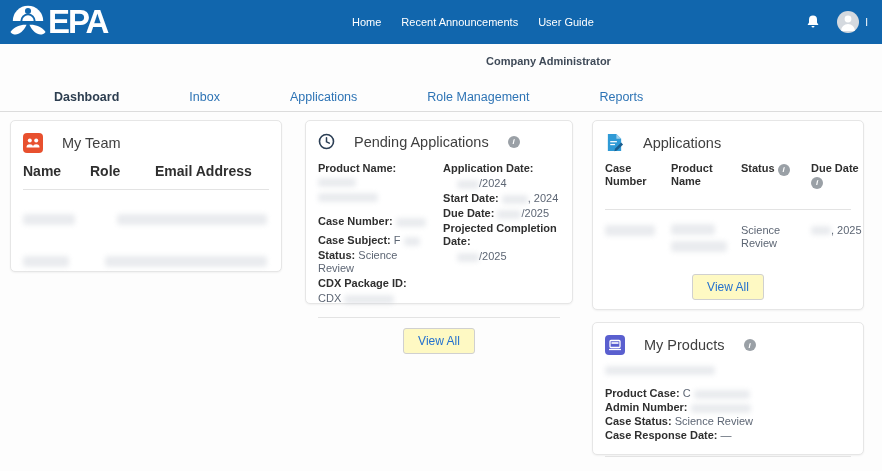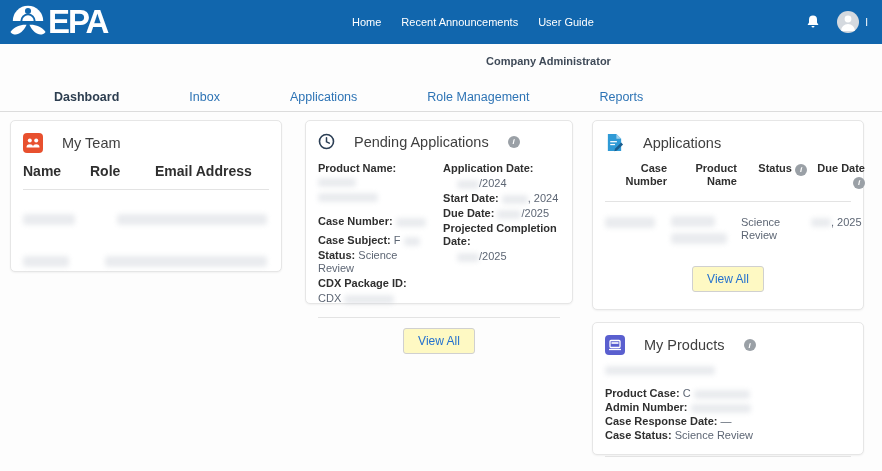--- a/index.html
+++ b/index.html
@@ -47,21 +47,21 @@
   .pend-col-left { width:122px; }
   .pend-col-right { width:124px; }
   .fline { margin-bottom:2px; }
   .fline.gap { margin-bottom:12px; }
   .indent { padding-left:14px; }
   .viewall-row { display:flex; justify-content:center; margin-top:10px; }
   .viewall-btn { background:#fef9c3; border:1px solid #d0d0d0; border-radius:3px; color:#2471ce; font-size:12px;
     padding:5px 14px; cursor:pointer; font-family:"Liberation Sans", sans-serif; }
   
   #card-apps { left:592px; top:120px; width:272px; height:190px; }
-  .apps-grid { display:grid; grid-template-columns:62px 66px 66px 54px; column-gap:4px; padding:4px 12px 12px 12px;text-align:right; }
+  .apps-grid { display:grid; grid-template-columns:62px 66px 66px 54px; column-gap:4px; padding:4px 12px 20px 12px; }
   .apps-grid .col-h { font-size:11px; font-weight:bold; color:#2f2f2f; line-height:13px; }
   .apps-row { display:grid; grid-template-columns:62px 66px 66px 54px; column-gap:4px; padding:14px 12px 0 12px; }
   
   #card-products { left:592px; top:322px; width:272px; height:133px; }
   .prod-fields { padding:2px 12px 0 12px; }
   .prod-fields .fline { margin-bottom:1px; }
 </style>
 </head>
 <body>
 
@@ -256,24 +256,24 @@
       <div class="fline">
         <span class="lbl">Product Case:</span>
         <span class="val">C</span>
         <span class="blur" style="width:56px;"></span>
       </div>
       <div class="fline">
         <span class="lbl">Admin Number:</span>
         <span class="blur" style="width:60px;"></span>
       </div>
       <div class="fline">
+        <span class="lbl">Case Status:</span>
+        <span class="val">Science Review</span>
+      </div>
+      <div class="fline">
         <span class="lbl">Case Response Date:</span>
         <span class="val">—</span>
       </div>
-      <div class="fline">
-        <span class="lbl">Case Status:</span>
-        <span class="val">Science Review</span>
-      </div>
     </div>
     <div class="divider" style="margin-top:14px;"></div>
   </div>
 
 </div>
 
 </body></html>

